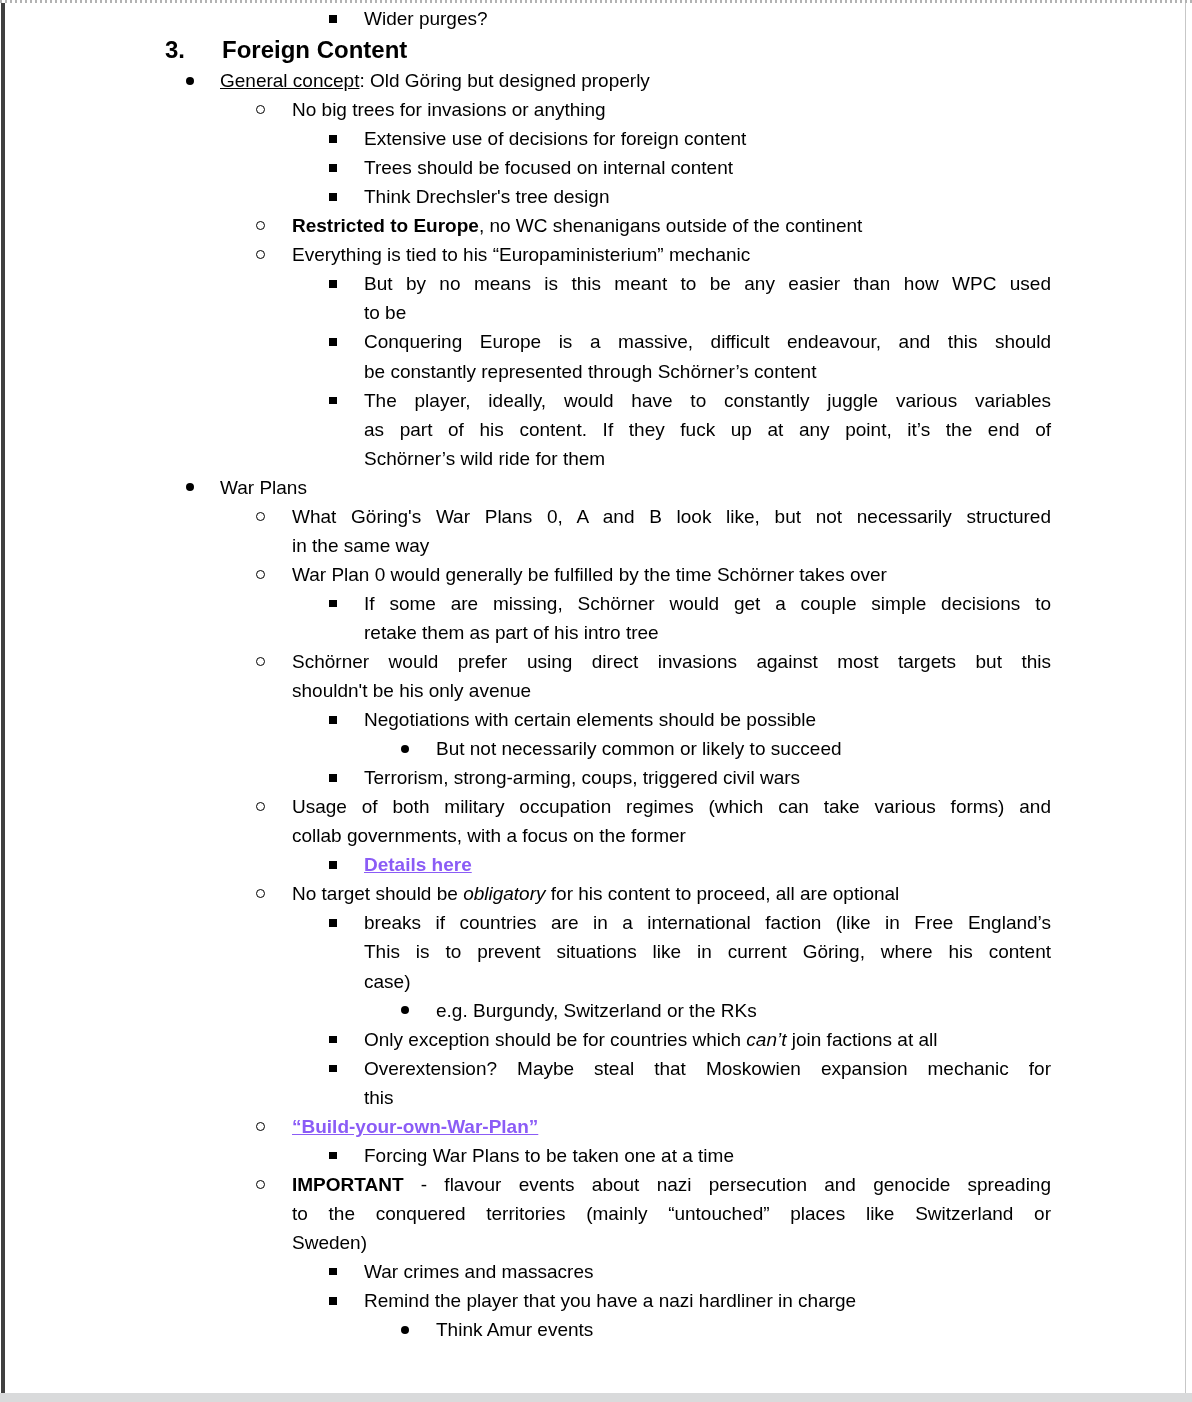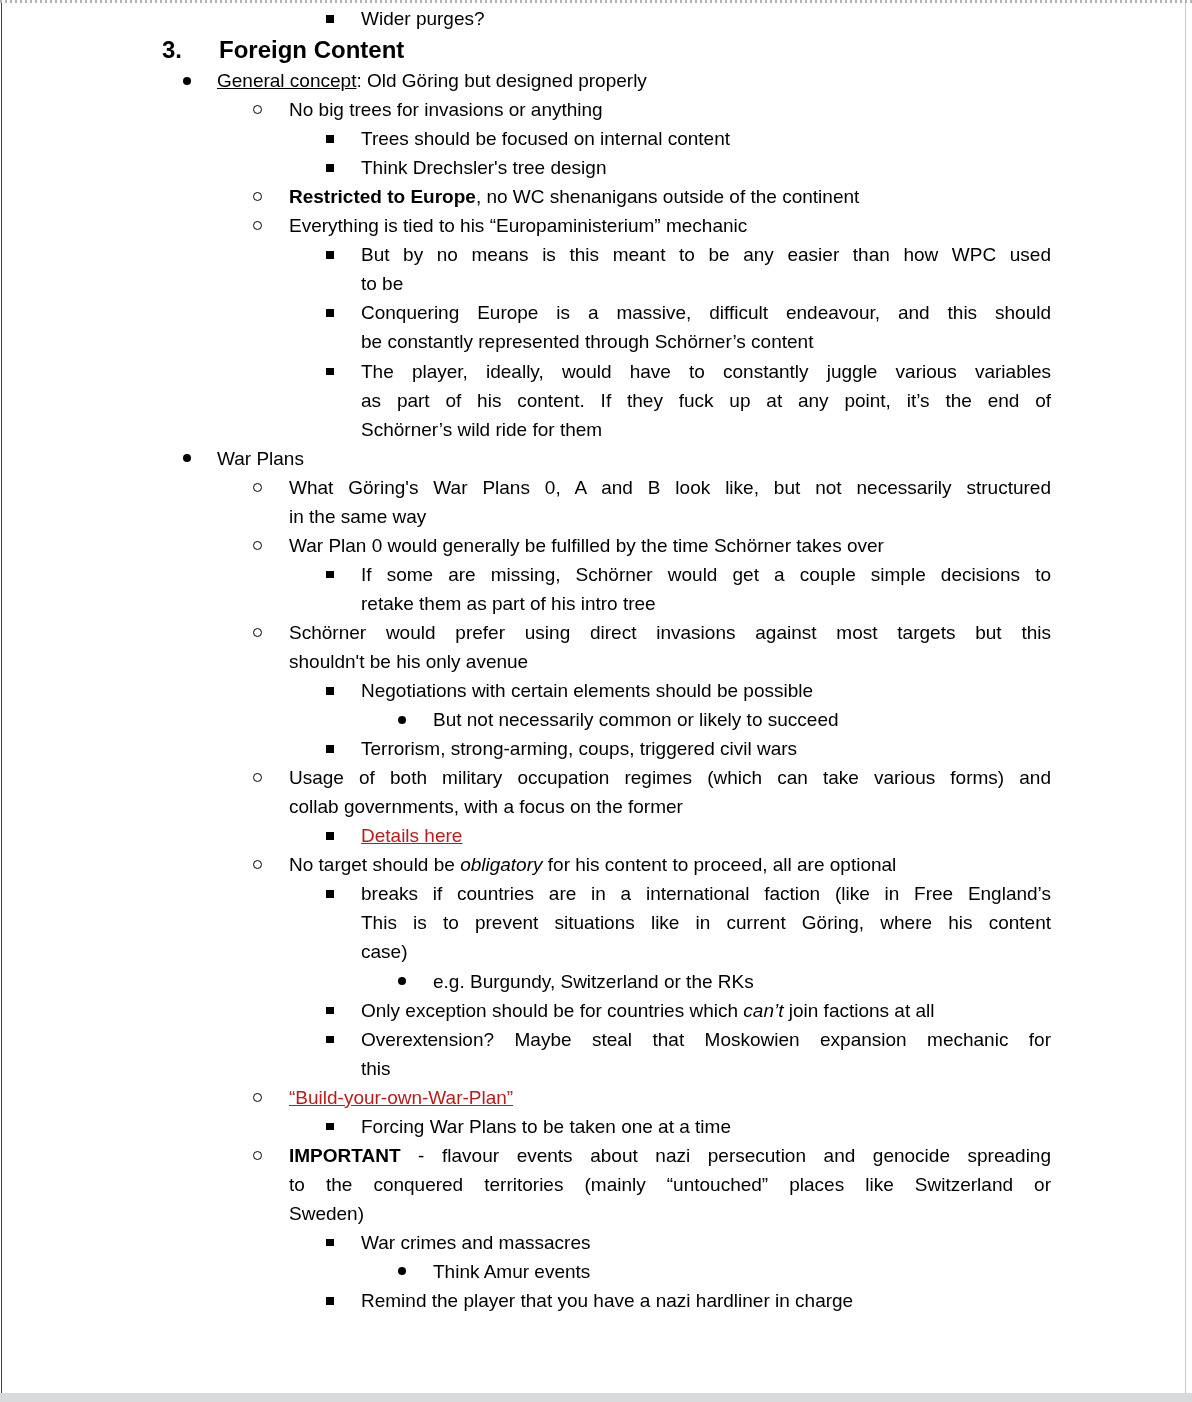--- a/index.html
+++ b/index.html
@@ -1,37 +1,37 @@
 <!DOCTYPE html>
 <html><head>
 <meta charset="utf-8">
 <style>
   html,body{margin:0;padding:0;background:#ffffff;}
   body{width:1192px;height:1402px;position:relative;overflow:hidden;
        font-family:"Liberation Sans",sans-serif;color:#000;}
   .page{position:absolute;top:0;left:1px;right:6px;bottom:9px;background:#fff;
-        border-left:1px solid #404040;border-right:1px solid #c7c7c7;}
+        border-left:4px solid #404040;border-right:1px solid #c7c7c7;}
   .page-break-top{position:absolute;top:0;left:0;width:1192px;height:3px;z-index:3;
         background:repeating-linear-gradient(90deg,#b3b3b3 0 2px,#ffffff 2px 5px);}
   .page-gap-bottom{position:absolute;bottom:0;left:0;width:1192px;height:9px;z-index:3;
         background:#d9dadb;}
   .content{position:absolute;top:4px;left:0;right:0;}
   .item{position:relative;font-size:19px;line-height:29.05px;padding-right:134px;text-align:left;}
   .heading{font-size:24px;line-height:33px;font-weight:700;padding-left:217px;}
   .heading .num{position:absolute;left:160px;top:0;}
   .l1{padding-left:215px;} .l2{padding-left:287px;} .l3{padding-left:359px;} .l4{padding-left:431px;}
   .bullet{position:absolute;}
   .l1 .bullet{left:181px;} .l2 .bullet{left:251px;} .l3 .bullet{left:324px;} .l4 .bullet{left:396px;}
   .bullet.disc{width:8px;height:8px;background:#000;border-radius:50%;top:10.5px;}
   .bullet.circle{width:7px;height:7px;border:1.4px solid #000;border-radius:50%;top:10px;}
   .bullet.square{width:7.5px;height:7.5px;background:#000;top:11px;}
   .line{white-space:normal;}
   .line.fill{text-align:justify;text-align-last:justify;text-justify:inter-word;}
   .b{font-weight:700;text-align:right;} .i{font-style:italic;} .u{text-decoration:underline;}
-  a.link{color:#b91c1c;text-decoration:underline;cursor:pointer;}
+  a.link{color:#8b5cf6;text-decoration:underline;cursor:pointer;font-weight:bold;}
 </style>
 </head>
 <body>
 
 <div class="page">
   <div class="content">
       <div class="item l3">
         <span class="bullet square"></span>
         <div class="line"><span>Wider purges?</span></div>
       </div>
@@ -39,20 +39,24 @@
         <span class="num">3.</span>
         <div class="line"><span class="b">Foreign Content</span></div>
       </div>
       <div class="item l1">
         <span class="bullet disc"></span>
         <div class="line"><span class="u">General concept</span><span>: Old Göring but designed properly</span></div>
       </div>
       <div class="item l2">
         <span class="bullet circle"></span>
         <div class="line"><span>No big trees for invasions or anything</span></div>
+      </div>
+      <div class="item l3">
+        <span class="bullet square"></span>
+        <div class="line"><span>Extensive use of decisions for foreign content</span></div>
       </div>
       <div class="item l3">
         <span class="bullet square"></span>
         <div class="line"><span>Trees should be focused on internal content</span></div>
       </div>
       <div class="item l3">
         <span class="bullet square"></span>
         <div class="line"><span>Think Drechsler's tree design</span></div>
       </div>
       <div class="item l2">
@@ -157,24 +161,24 @@
       <div class="item l2">
         <span class="bullet circle"></span>
         <div class="line fill"><span class="b">IMPORTANT</span><span> - flavour events about nazi persecution and genocide spreading</span></div>
         <div class="line fill"><span>to the conquered territories (mainly “untouched” places like Switzerland or</span></div>
         <div class="line"><span>Sweden)</span></div>
       </div>
       <div class="item l3">
         <span class="bullet square"></span>
         <div class="line"><span>War crimes and massacres</span></div>
       </div>
+      <div class="item l3">
+        <span class="bullet square"></span>
+        <div class="line"><span>Remind the player that you have a nazi hardliner in charge</span></div>
+      </div>
       <div class="item l4">
         <span class="bullet disc"></span>
         <div class="line"><span>Think Amur events</span></div>
-      </div>
-      <div class="item l3">
-        <span class="bullet square"></span>
-        <div class="line"><span>Remind the player that you have a nazi hardliner in charge</span></div>
       </div>
     </div>
 </div>
 <div class="page-break-top"></div>
 <div class="page-gap-bottom"></div>
 
 </body></html>

